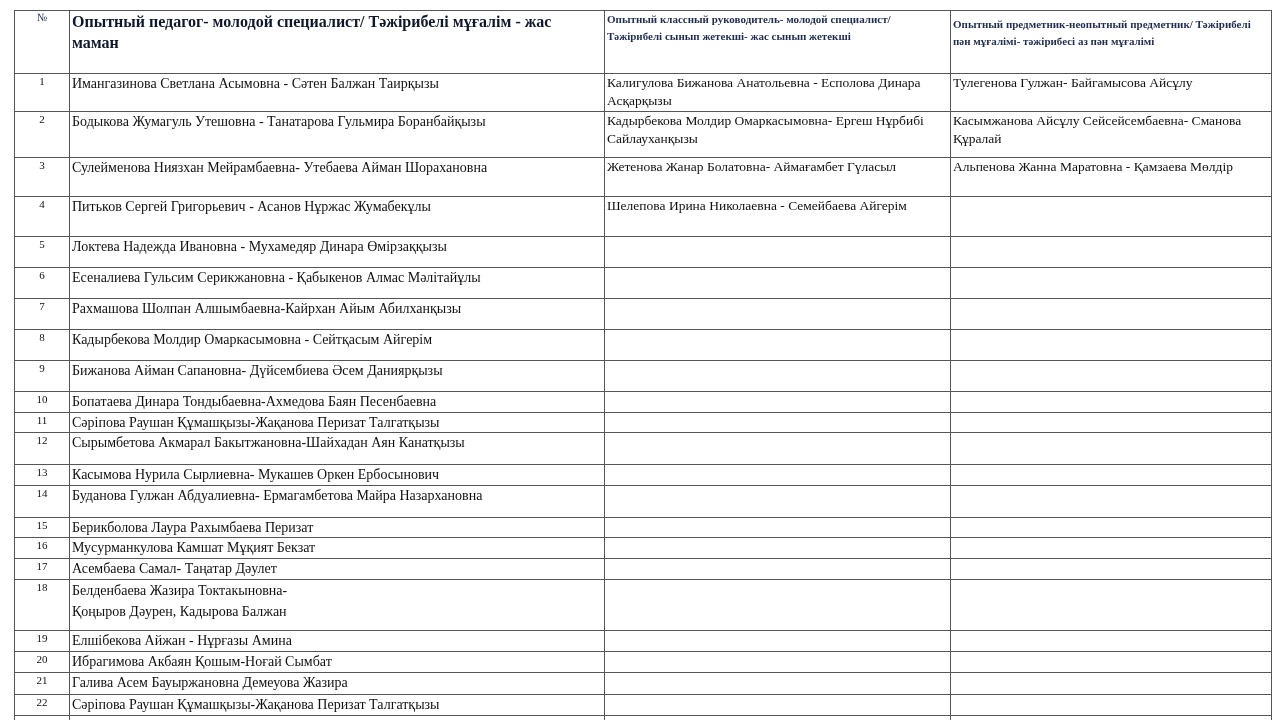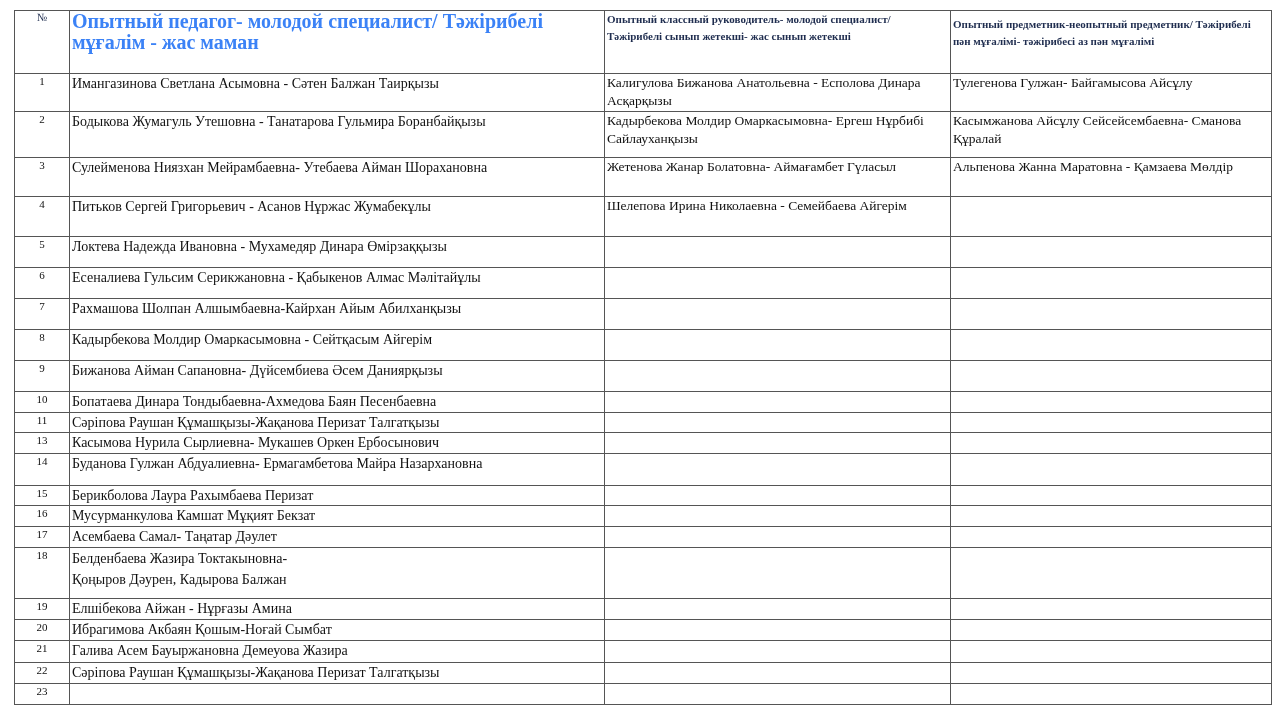--- a/index.html
+++ b/index.html
@@ -42,22 +42,22 @@
   th.h-num {
     font-weight: normal;
     font-size: 11px;
     text-align: center;
     padding-top: 14px;
     color: #1f2d4f;
   }
   th.h-main {
     text-align: left;
     font-weight: bold;
-    color: #3b82f6;
-    font-size: 20px;
+    color: #0f172a;
+    font-size: 16px;
     line-height: 21px;
     padding-top: 18px;
     vertical-align: top;
   }
   th.h-small {
     text-align: left;
     font-weight: bold;
     color: #1f2d4f;
     font-size: 11px;
     line-height: 17px;
@@ -164,20 +164,26 @@
         <td class="cell">Бопатаева Динара Тондыбаевна-Ахмедова Баян Песенбаевна</td>
         <td class="cell"></td>
         <td class="cell"></td>
       </tr>
       <tr style="height:20px">
         <td class="num">11</td>
         <td class="cell">Сәріпова Раушан  Құмашқызы-Жақанова Перизат Талгатқызы</td>
         <td class="cell"></td>
         <td class="cell"></td>
       </tr>
+      <tr style="height:32px">
+        <td class="num">12</td>
+        <td class="cell">Сырымбетова Акмарал  Бакытжановна-Шайхадан Аян Канатқызы</td>
+        <td class="cell"></td>
+        <td class="cell"></td>
+      </tr>
       <tr style="height:21px">
         <td class="num">13</td>
         <td class="cell">Касымова Нурила  Сырлиевна- Мукашев  Оркен Ербосынович</td>
         <td class="cell"></td>
         <td class="cell"></td>
       </tr>
       <tr style="height:32px">
         <td class="num">14</td>
         <td class="cell">Буданова Гулжан  Абдуалиевна- Ермагамбетова Майра Назархановна</td>
         <td class="cell"></td>

